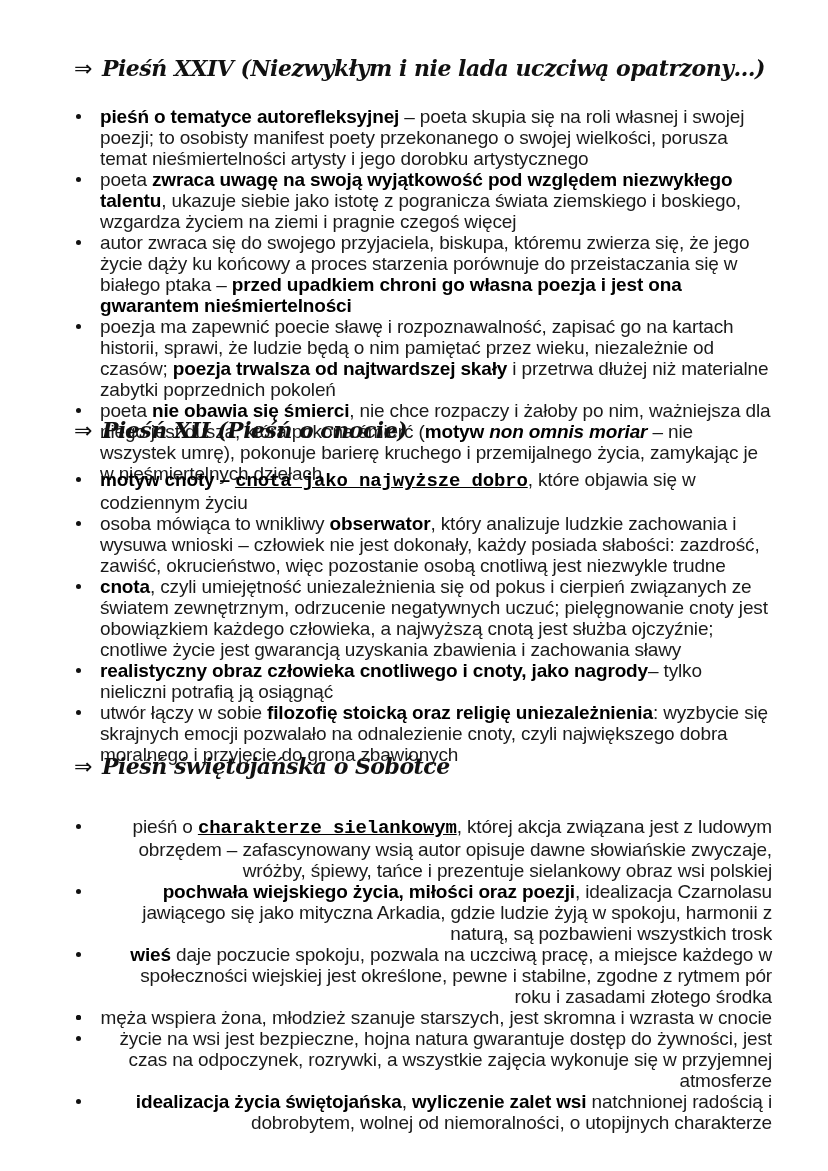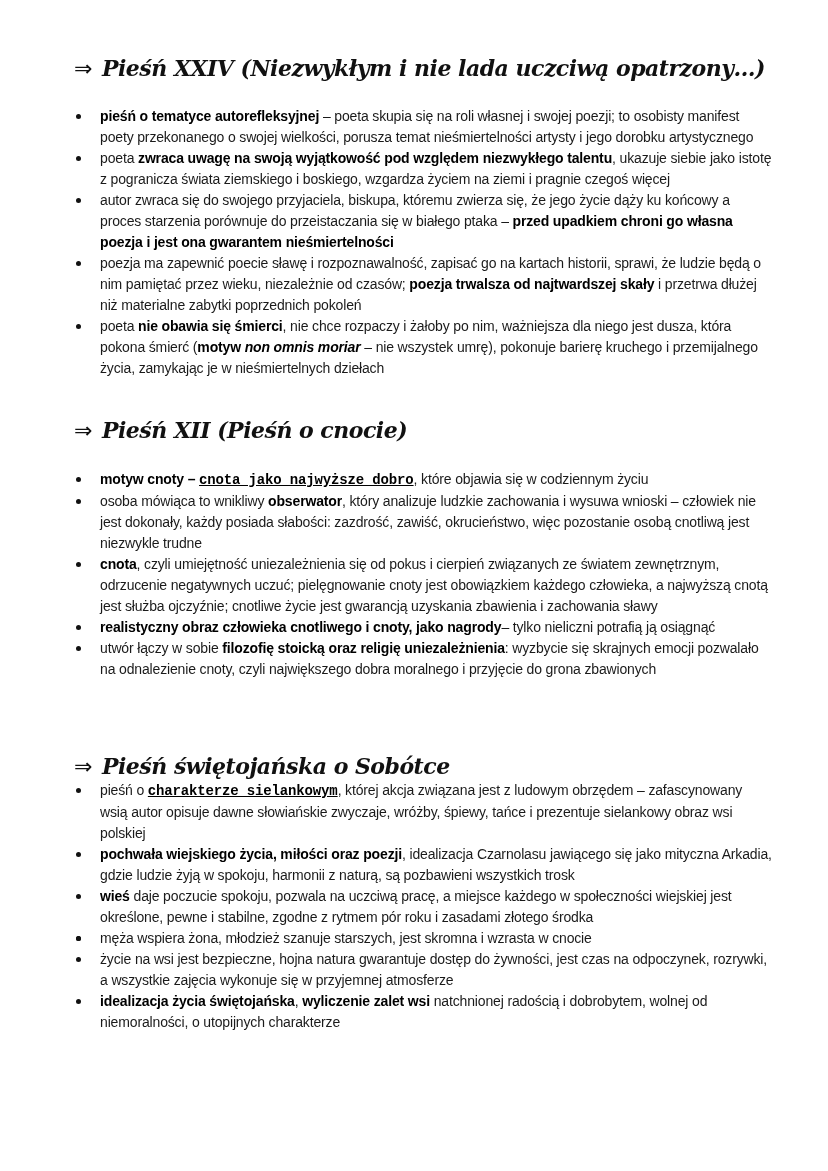--- a/index.html
+++ b/index.html
@@ -6,21 +6,21 @@
   body { width:828px; height:1171px; position:relative; overflow:hidden;
          font-family:"Liberation Sans", sans-serif; color:#111; }
   .section { position:absolute; left:0; width:828px; }
   .heading { position:absolute; left:74px; height:40px; display:flex; align-items:center;
              font-family:"DejaVu Serif", serif; font-style:italic; font-size:22px;
              font-weight:bold; color:#111; white-space:nowrap; letter-spacing:-0.5px; }
   .heading .arrow { font-style:normal; font-weight:normal; font-size:22px; margin-right:10px;
                     font-family:"DejaVu Sans", sans-serif; }
   ul.items { position:absolute; left:0; margin:0; padding:0; list-style:none; width:828px; }
   ul.items li { position:relative; padding-left:100px; padding-right:56px;
-                font-size:14px; line-height:21px; letter-spacing:-0.15px; color:#1a1a1a; }
+                font-size:19px; line-height:21px; letter-spacing:-0.15px; color:#1a1a1a; }
   ul.items li .dot { position:absolute; left:76px; top:8px; width:5px; height:5px;
                      border-radius:50%; background:#111; }
   b { font-weight:bold; color:#000; }
   u { text-decoration:underline;font-family:Liberation Mono, monospace; }
   i { }
 </style>
 </head>
 <body>
 
 <div class="section" style="top:0;">
@@ -49,21 +49,21 @@
       <li><span class="dot"></span><span><b>realistyczny obraz człowieka cnotliwego i cnoty, jako nagrody</b></span><span>– tylko nieliczni potrafią ją osiągnąć</span></li>
       <li><span class="dot"></span><span>utwór łączy w sobie </span><span><b>filozofię stoicką oraz religię uniezależnienia</b></span><span>: wyzbycie się skrajnych emocji pozwalało na odnalezienie cnoty, czyli największego dobra moralnego i przyjęcie do grona zbawionych</span></li>
     </ul>
 </div>
 
 <div class="section" style="top:0;">
   <div class="heading" style="top:746px;">
     <span class="arrow">⇒</span>
     <span>Pieśń świętojańska o Sobótce</span>
   </div>
-  <ul class="items" style="top:780px;">
+  <ul class="items" style="top:816px;text-align:right;">
       <li><span class="dot"></span><span>pieśń o </span><span><b><u>charakterze sielankowym</u></b></span><span>, której akcja związana jest z ludowym obrzędem – zafascynowany wsią autor opisuje dawne słowiańskie zwyczaje, wróżby, śpiewy, tańce i prezentuje sielankowy obraz wsi polskiej</span></li>
       <li><span class="dot"></span><span><b>pochwała wiejskiego życia, miłości oraz poezji</b></span><span>, idealizacja Czarnolasu jawiącego się jako mityczna Arkadia, gdzie ludzie żyją w spokoju, harmonii z naturą, są pozbawieni wszystkich trosk</span></li>
       <li><span class="dot"></span><span><b>wieś</b></span><span> daje poczucie spokoju, pozwala na uczciwą pracę, a miejsce każdego w społeczności wiejskiej jest określone, pewne i stabilne, zgodne z rytmem pór roku i zasadami złotego środka</span></li>
       <li><span class="dot"></span></li>
       <li><span class="dot"></span><span>męża wspiera żona, młodzież szanuje starszych, jest skromna i wzrasta w cnocie</span></li>
       <li><span class="dot"></span><span>życie na wsi jest bezpieczne, hojna natura gwarantuje dostęp do żywności, jest czas na odpoczynek, rozrywki, a wszystkie zajęcia wykonuje się w przyjemnej atmosferze</span></li>
       <li><span class="dot"></span><span><b>idealizacja życia świętojańska</b></span><span>, </span><span><b>wyliczenie zalet wsi</b></span><span> natchnionej radością i dobrobytem, wolnej od niemoralności, o utopijnych charakterze</span></li>
     </ul>
 </div>
 

